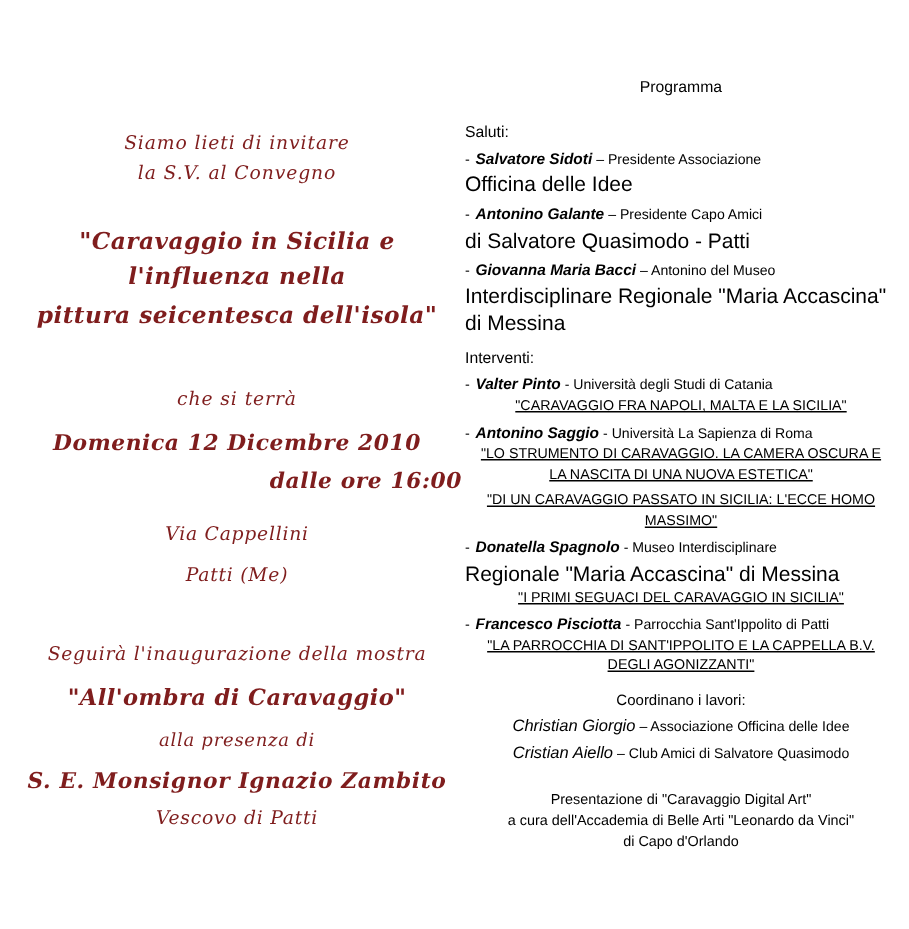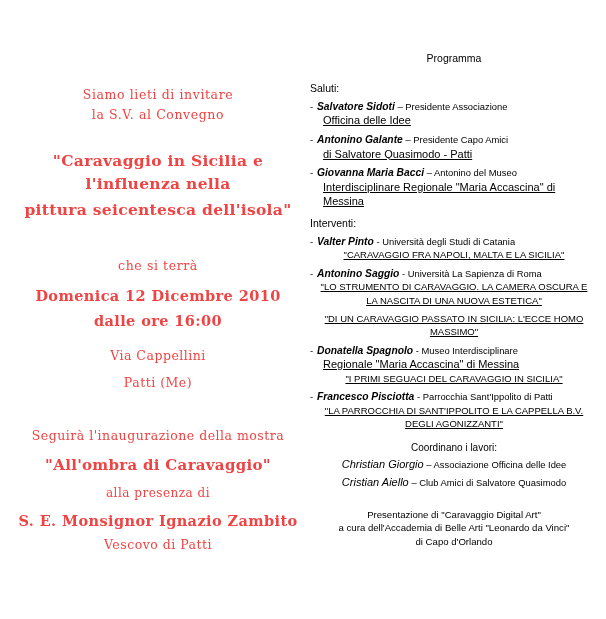--- a/index.html
+++ b/index.html
@@ -21,21 +21,22 @@
   }
 
   
   .left-col {
     position: absolute;
     left: 8px;
     top: 86px;
     width: 300px;
     text-align: center;
     font-family: "DejaVu Serif", serif;
-    color: #ef4444;
+    font-style: italic;
+    color: #7f1d1d;
   }
   .l-line {
     display: block;
     line-height: 1.45;
   }
   .inv-intro {
     font-size: 12.5px;
     letter-spacing: 0.6px;
   }
   .inv-intro .l-line { margin-bottom: 2px; }
@@ -57,20 +58,21 @@
     font-size: 14.5px;
     font-weight: bold;
     margin-top: 14px;
     letter-spacing: 0.4px;
   }
   .hour-line {
     font-size: 14.5px;
     font-weight: bold;
     margin-top: 8px;
     letter-spacing: 0.4px;
+    text-align: right;
   }
   .venue {
     font-size: 12.5px;
     margin-top: 18px;
     letter-spacing: 0.5px;
   }
   .venue .l-line { margin-bottom: 9px; }
 
   .follow {
     font-size: 12.5px;
@@ -133,23 +135,22 @@
   .person {
     font-weight: bold;
     font-style: italic;
     font-size: 10.3px;
   }
   .affil {
     font-size: 9.4px;
   }
   .affil-cont {
     display: block;
-    margin-left: 13px;
-    font-size: 11px;
-    text-decoration: underline;
+    margin-left: 0;
+    font-size: 14px;
   }
   .work {
     display: block;
     text-align: center;
     text-decoration: underline;
     font-size: 9.5px;
     margin-top: 1px;
   }
   .coord-head {
     margin-top: 10px;

